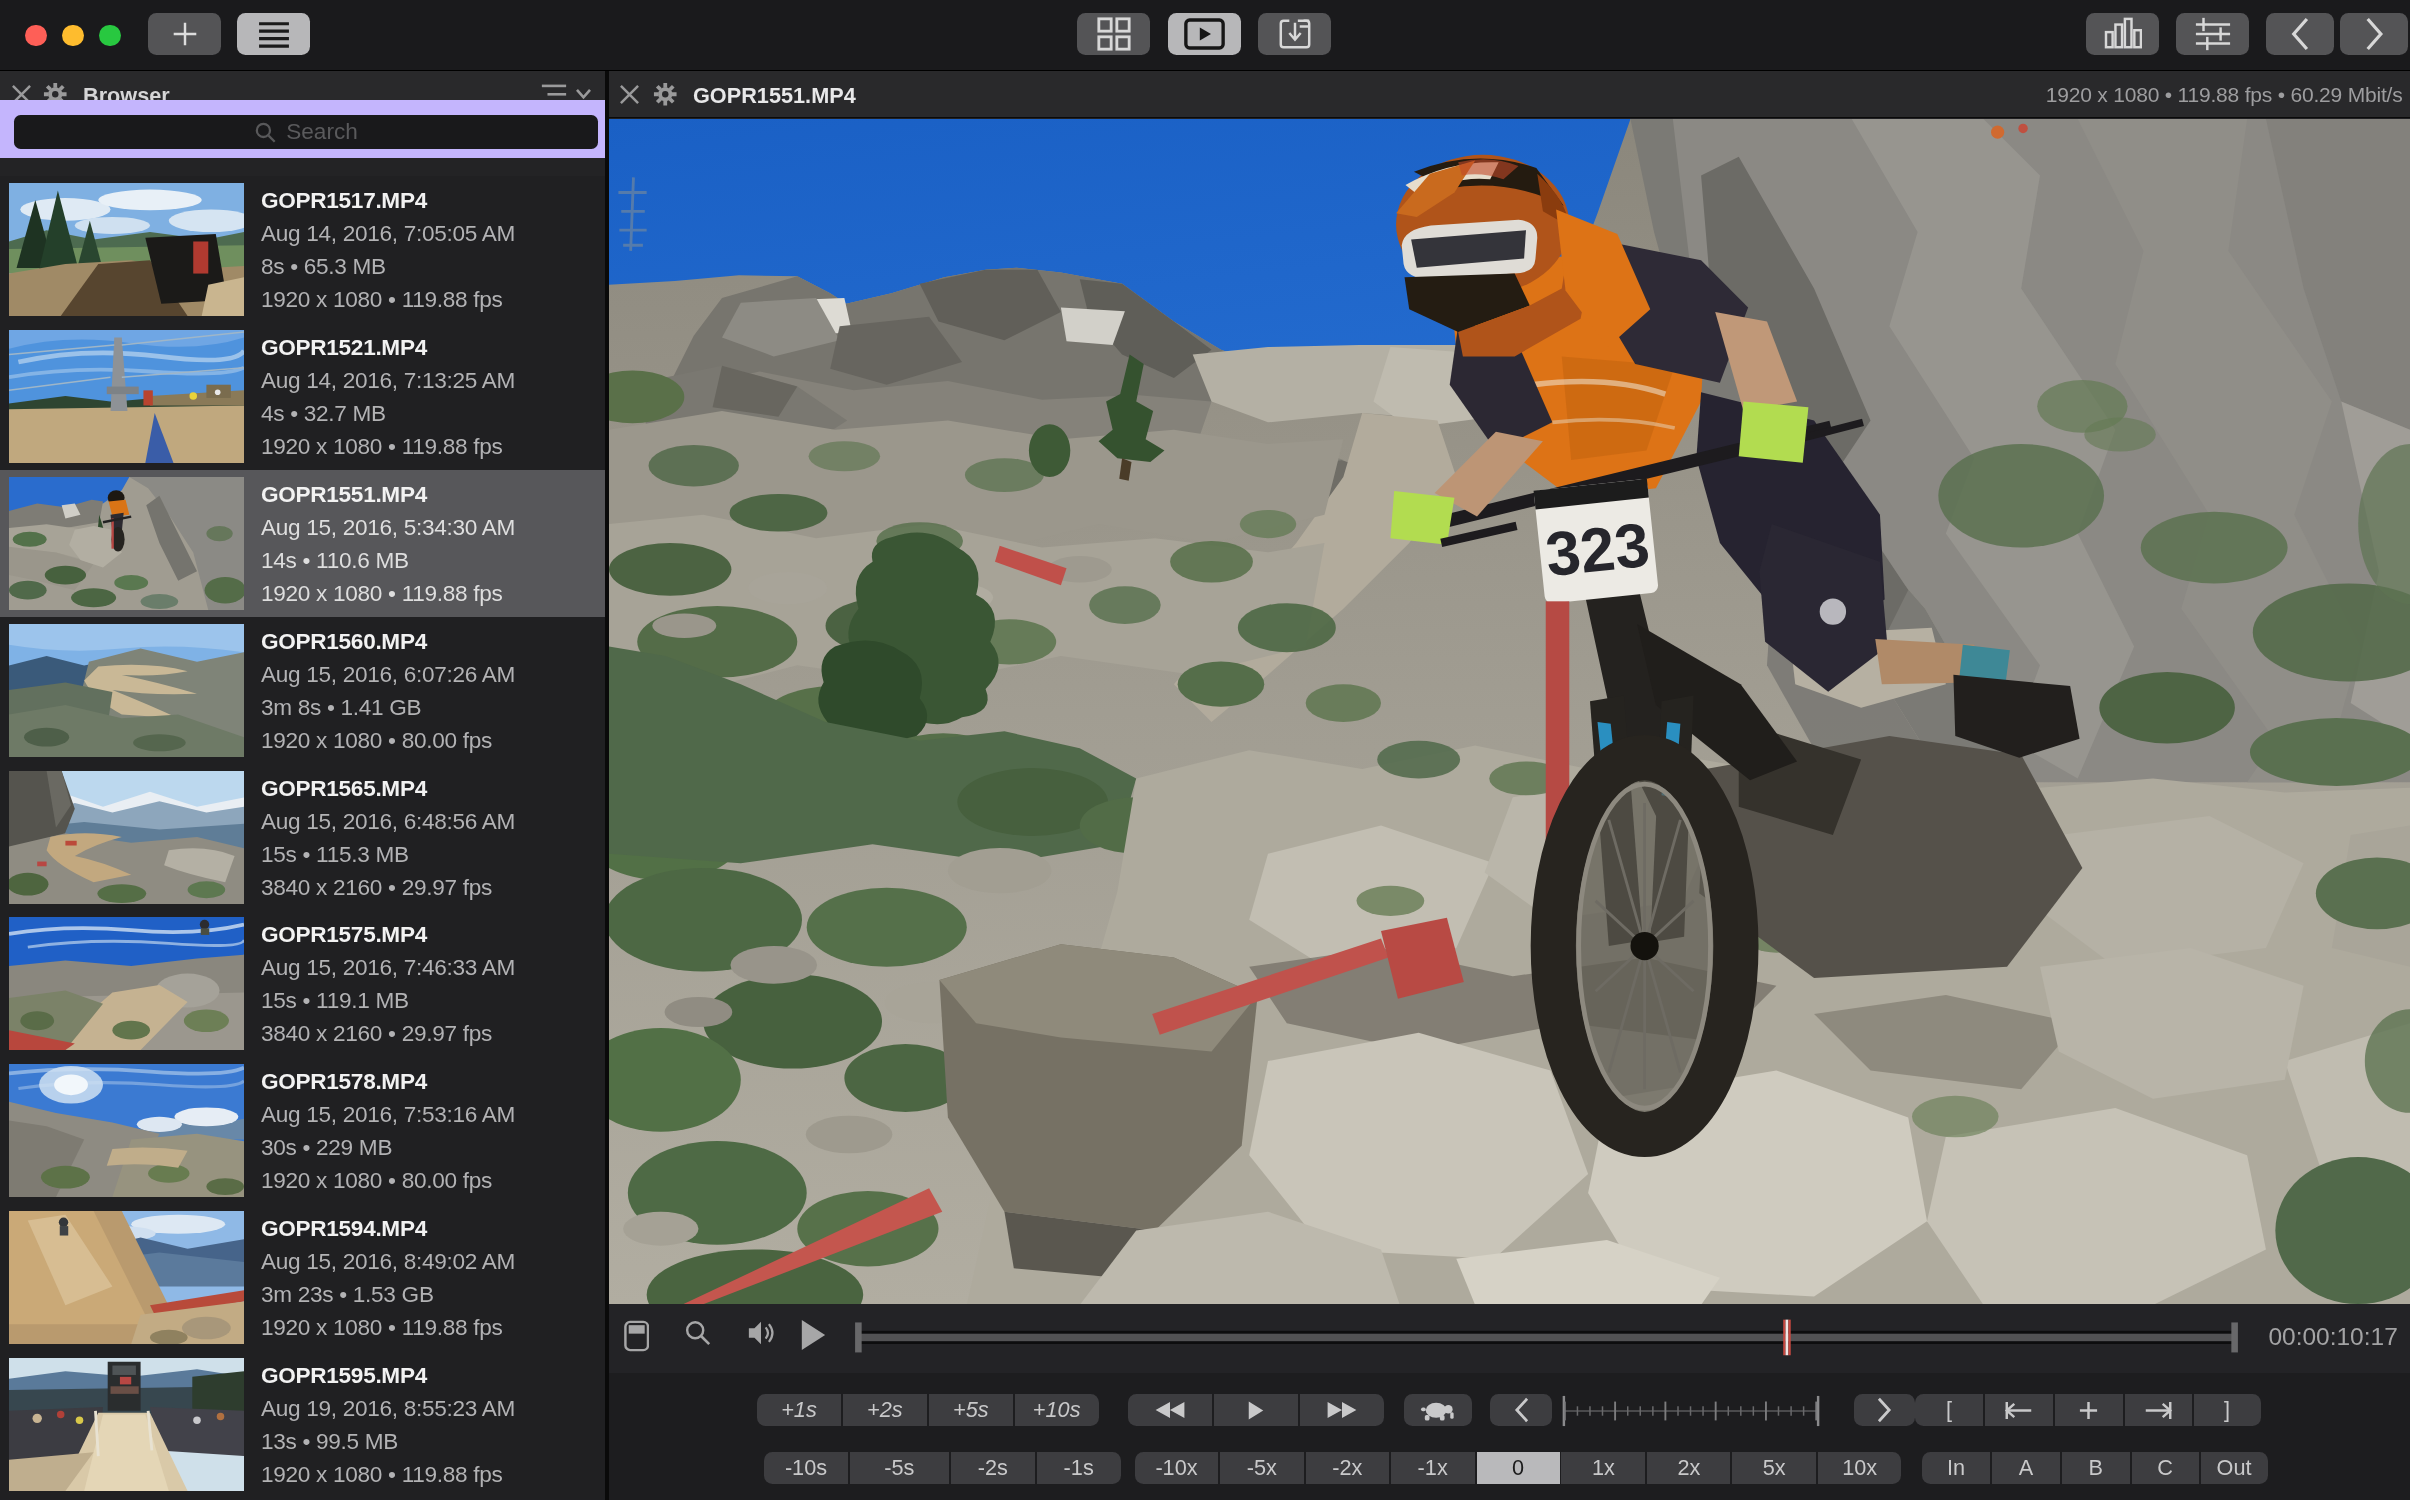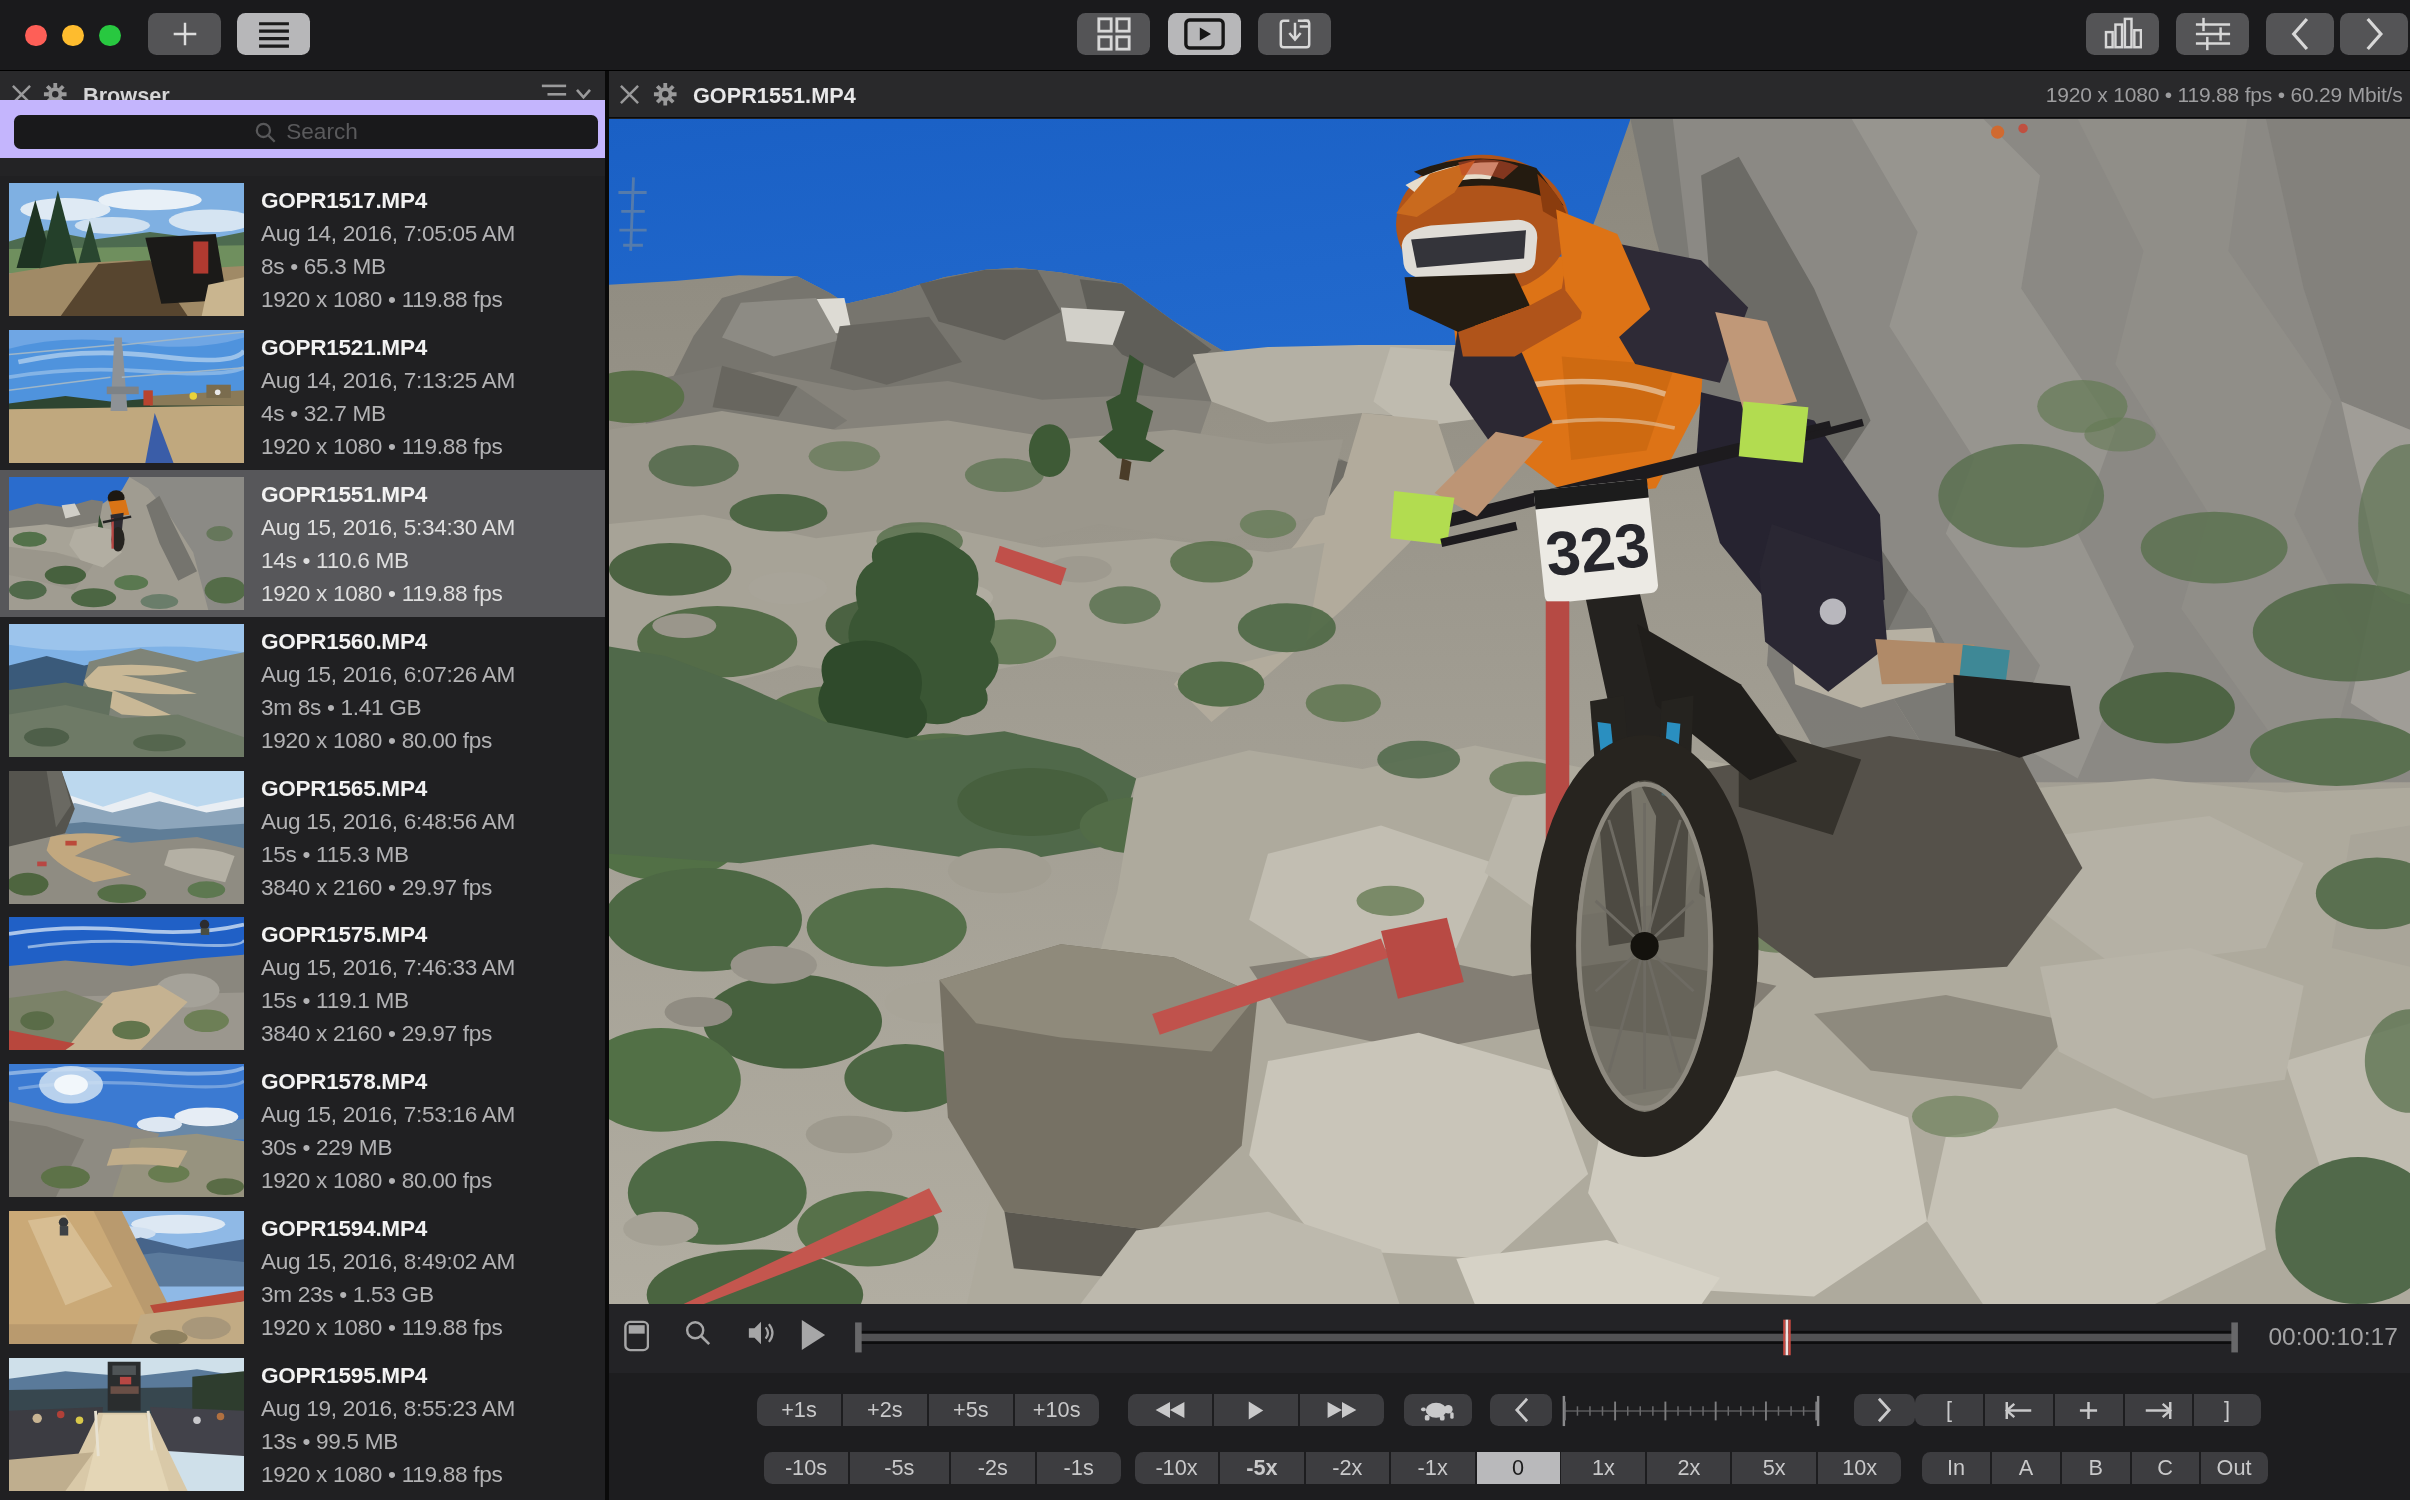--- a/index.html
+++ b/index.html
@@ -613,21 +613,21 @@
       <rect x="0" y="9" width="7" height="32" fill="#68686a"></rect>
       <rect x="1468" y="9" width="7" height="32" fill="#68686a"></rect>
       <rect x="990" y="6" width="2.5" height="38" fill="#c84840"></rect>
       <rect x="992.5" y="6" width="3" height="38" fill="#efe6e4"></rect>
       <rect x="995.5" y="6" width="2.5" height="38" fill="#c84840"></rect>
     </svg>
     <div id="tc">00:00:10:17</div>
   </div>
 
   <div id="bottom">
-      <div class="grp r1" style="left:148px;">
+      <div class="grp r1" style="left:148px;font-style:italic;">
         <div class="gb" style="width:84px;">+1s</div>
         <div class="gb" style="width:84px;">+2s</div>
         <div class="gb" style="width:84px;">+5s</div>
         <div class="gb" style="width:84px;">+10s</div>
       </div>
 <div class="grp r1" style="left:519px;">
         <div class="gb" style="width:84px;">
           <svg width="32" height="20" viewBox="0 0 40 24">
             <path d="M20 2 L2 12 L20 22 Z M38 2 L20 12 L38 22 Z" fill="#c9c9ca"></path>
           </svg>
@@ -725,21 +725,21 @@
         <div class="gb" style="width:67px;">]</div>
       </div>
 <div class="grp r2" style="left:148px;">
         <div class="gb" style="width:84px;">-10s</div>
         <div class="gb" style="width:99px;">-5s</div>
         <div class="gb" style="width:84px;">-2s</div>
         <div class="gb" style="width:84px;">-1s</div>
       </div>
 <div class="grp r2" style="left:519px;">
         <div class="gb" style="width:83px;">-10x</div>
-        <div class="gb" style="width:84px;font-weight:bold;">-5x</div>
+        <div class="gb" style="width:84px;">-5x</div>
         <div class="gb" style="width:83px;">-2x</div>
         <div class="gb" style="width:84px;">-1x</div>
         <div class="gb lit" style="width:83px;">0</div>
         <div class="gb" style="width:84px;">1x</div>
         <div class="gb" style="width:83px;">2x</div>
         <div class="gb" style="width:84px;">5x</div>
         <div class="gb" style="width:83px;">10x</div>
       </div>
 <div class="grp r2" style="left:1306px;">
         <div class="gb" style="width:68px;">In</div>

